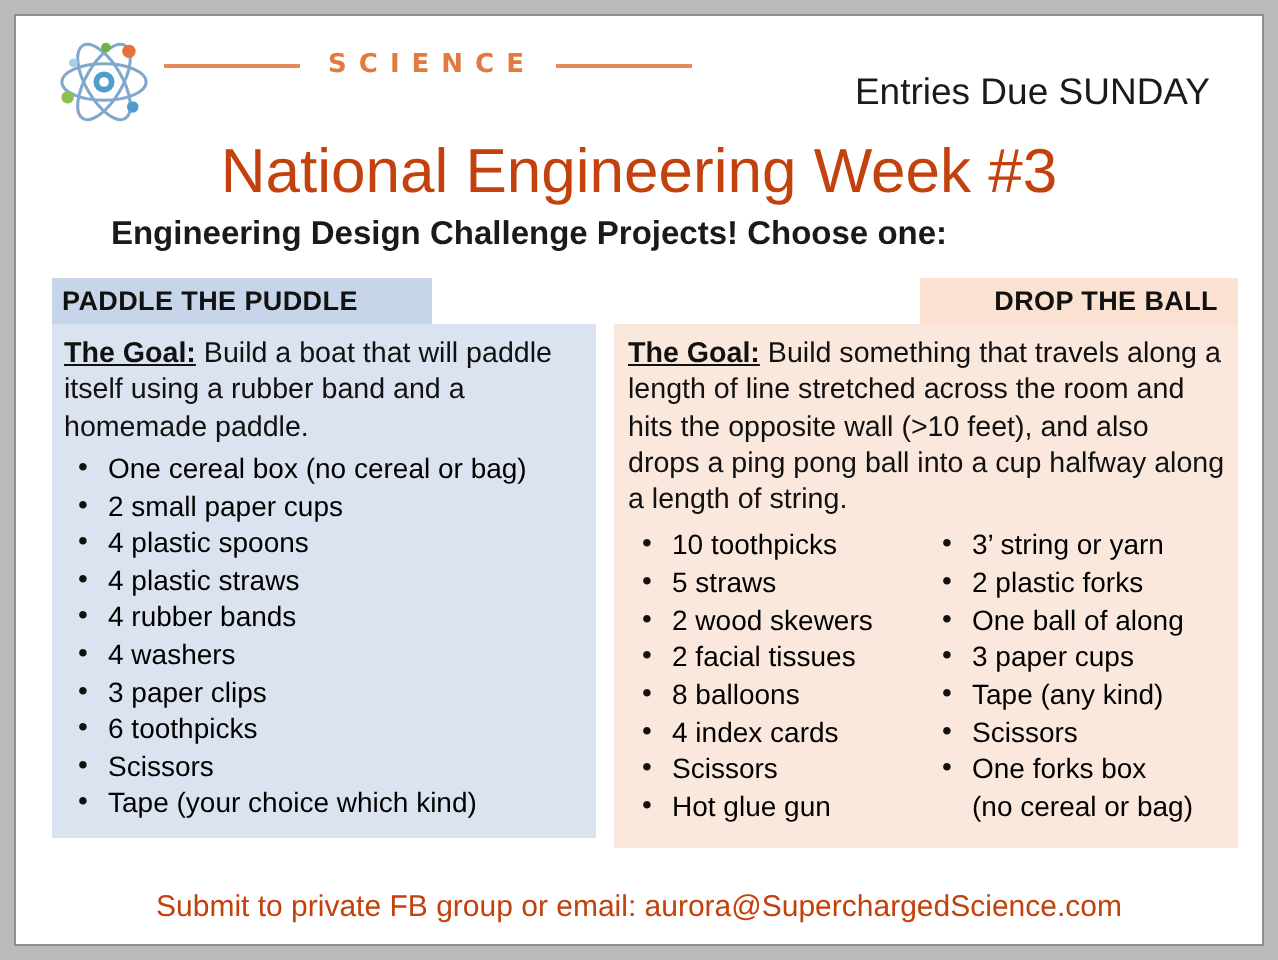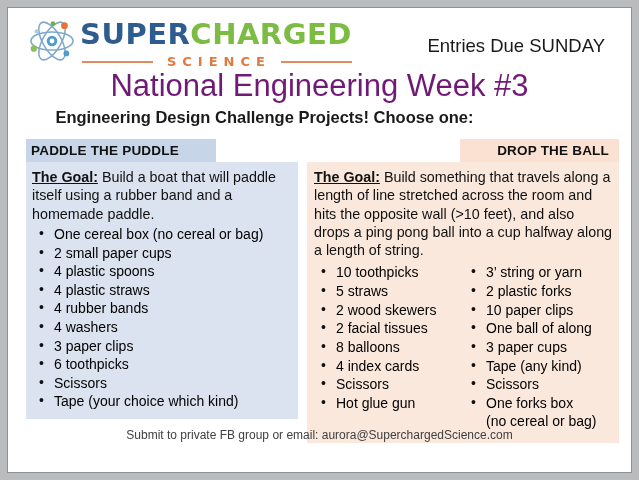--- a/index.html
+++ b/index.html
@@ -100,21 +100,21 @@
   }
 
   
   #main-title {
     position: absolute;
     left: 0;
     top: 60px;
     width: 623px;
     text-align: center;
     font-size: 31px;
-    color: #701a75;
+    color: #c2410c;
     letter-spacing: 0px;
     white-space: nowrap;
   }
 
   #subtitle {
     position: absolute;
     left: 0;
     top: 100px;
     width: 513px;
     text-align: center;
@@ -224,25 +224,25 @@
     display: flex;
     margin-top: 2px;
   }
   #right-col-a { width: 150px; flex: 0 0 150px; }
   #right-col-b { width: 152px; flex: 0 0 152px; }
 
   
   #footer {
     position: absolute;
     left: 0;
-    top: 420px;
+    top: 437px;
     width: 623px;
     text-align: center;
-    font-size: 12px;
-    color: #404040;
+    font-size: 15px;
+    color: #c2410c;
     white-space: nowrap;
   }
 </style>
 </head>
 <body>
 
 <div id="slide">
 
   <div id="header-row">
 
@@ -257,21 +257,20 @@
         <circle cx="50" cy="48" r="11" fill="#4f9ccf"></circle>
         <circle cx="50" cy="48" r="5" fill="#ffffff"></circle>
         <circle cx="76" cy="16" r="7" fill="#e8703a"></circle>
         <circle cx="52" cy="12" r="5" fill="#6fb345"></circle>
         <circle cx="12" cy="64" r="6.5" fill="#8cc152"></circle>
         <circle cx="80" cy="74" r="6" fill="#4f9ccf"></circle>
         <circle cx="18" cy="28" r="4.5" fill="#a8cde6"></circle>
       </svg>
 
       <div id="logo-text">
-        <div id="logo-wordmark"><span id="logo-super">SUPER</span><span id="logo-charged">CHARGED</span></div>
         <div id="logo-sub-row">
           <span class="logo-rule"></span>
           <span id="logo-science">SCIENCE</span>
           <span class="logo-rule"></span>
         </div>
       </div>
     </div>
 
     <div id="entries-due">Entries Due SUNDAY</div>
   </div>
@@ -311,21 +310,20 @@
           <li>2 wood skewers</li>
           <li>2 facial tissues</li>
           <li>8 balloons</li>
           <li>4 index cards</li>
           <li>Scissors</li>
           <li>Hot glue gun</li>
         </ul>
         <ul class="matlist" id="right-col-b">
           <li>3’ string or yarn</li>
           <li>2 plastic forks</li>
-          <li>10 paper clips</li>
           <li>One ball of along</li>
           <li>3 paper cups</li>
           <li>Tape (any kind)</li>
           <li>Scissors</li>
           <li>One forks box</li>
           <li class="cont">(no cereal or bag)</li>
         </ul>
       </div>
     </div>
   </div>

